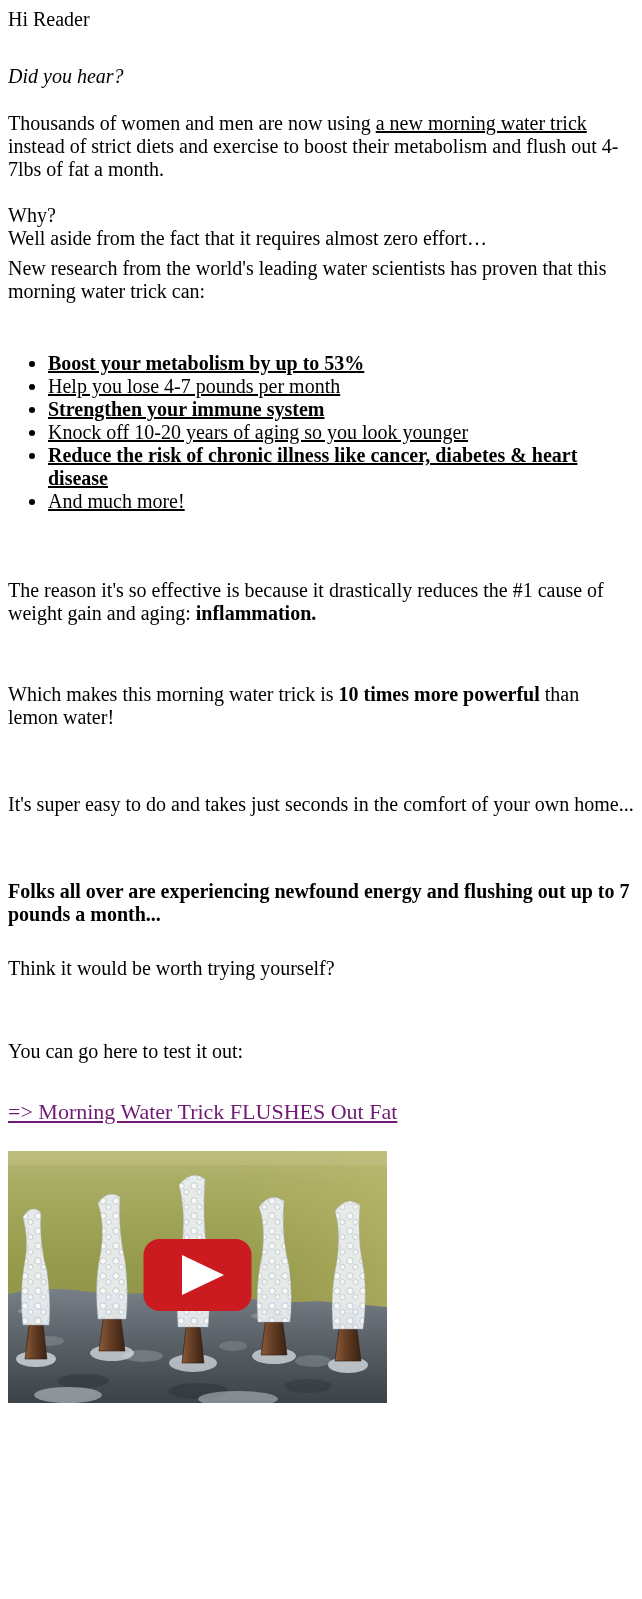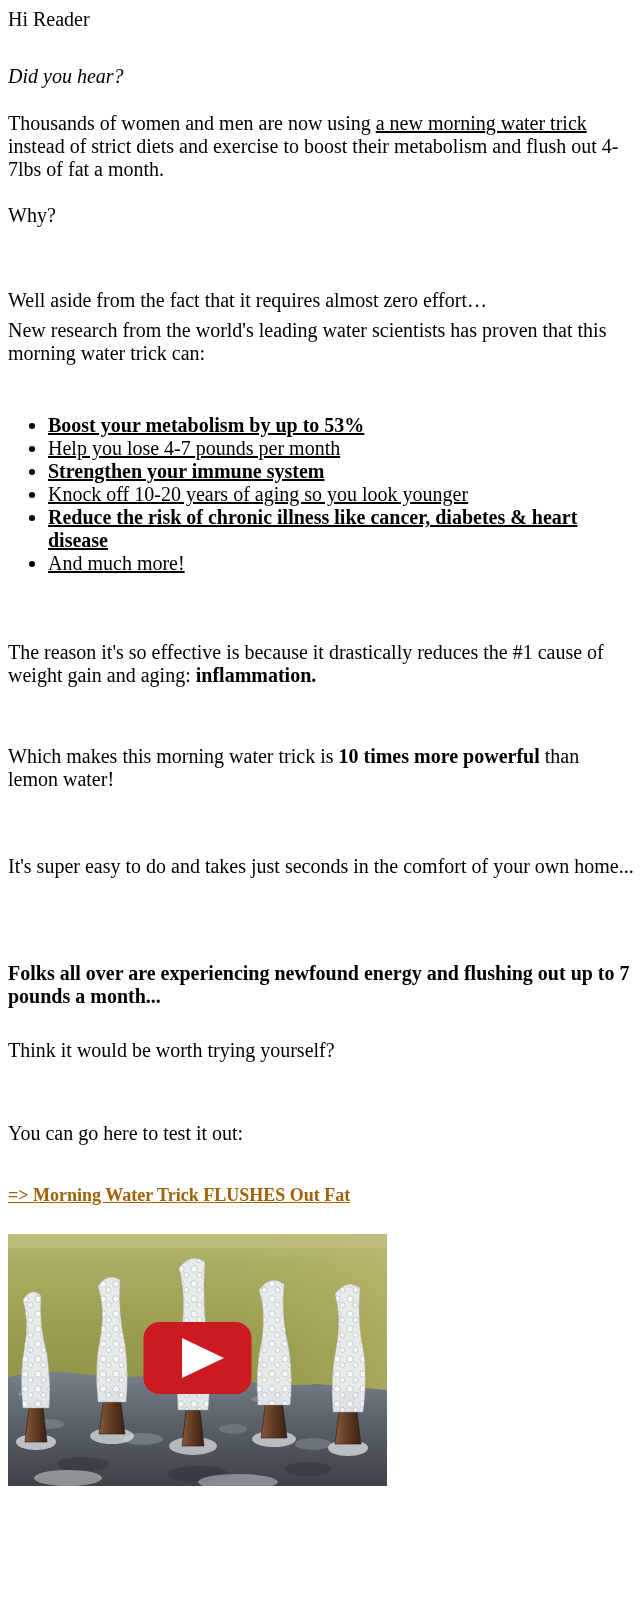--- a/index.html
+++ b/index.html
@@ -9,26 +9,26 @@
     font-family: "Liberation Serif", "DejaVu Serif", serif;
     font-size: 20px;
     line-height: 23px;
     color: #000000;
   }
   p { margin: 0; }
 
   .mt-hear     { margin-top: 34px; font-style: italic; }
   .mt-thous    { margin-top: 24px; }
   .mt-why      { margin-top: 23px; }
-  .mt-well     { margin-top: 62px; }
+  .mt-well     { }
   .mt-research { margin-top: 7px; }
   .mt-reason   { margin-top: 66px; }
   .mt-which    { margin-top: 58px; }
   .mt-easy     { margin-top: 64px; }
-  .mt-folks    { margin-top: 84px; }
+  .mt-folks    { margin-top: 64px; }
   .mt-think    { margin-top: 31px; }
   .mt-go       { margin-top: 60px; }
   .mt-cta      { margin-top: 36px; }
   .mt-video    { margin-top: 26px; }
 
   ul.benefits {
     margin: 49px 0 0 0;
     padding-left: 40px;
     list-style-type: disc;
   }
@@ -36,23 +36,23 @@
 
   .bold { font-weight: bold; }
 
   a.inline-link {
     color: #000000;
     text-decoration: underline;
     cursor: pointer;
   }
   a.cta-link {
     display: inline;
-    color: #a16207;
-    font-weight: bold;
-    font-size: 18px;
+    color: #701a75;
+    font-weight: normal;
+    font-size: 22px;
     line-height: 26px;
     text-decoration: underline;
     cursor: pointer;
   }
   .cta-line { line-height: 26px; }
 
   a.video-link {
     display: inline-block;
     line-height: 0;
     cursor: pointer;

